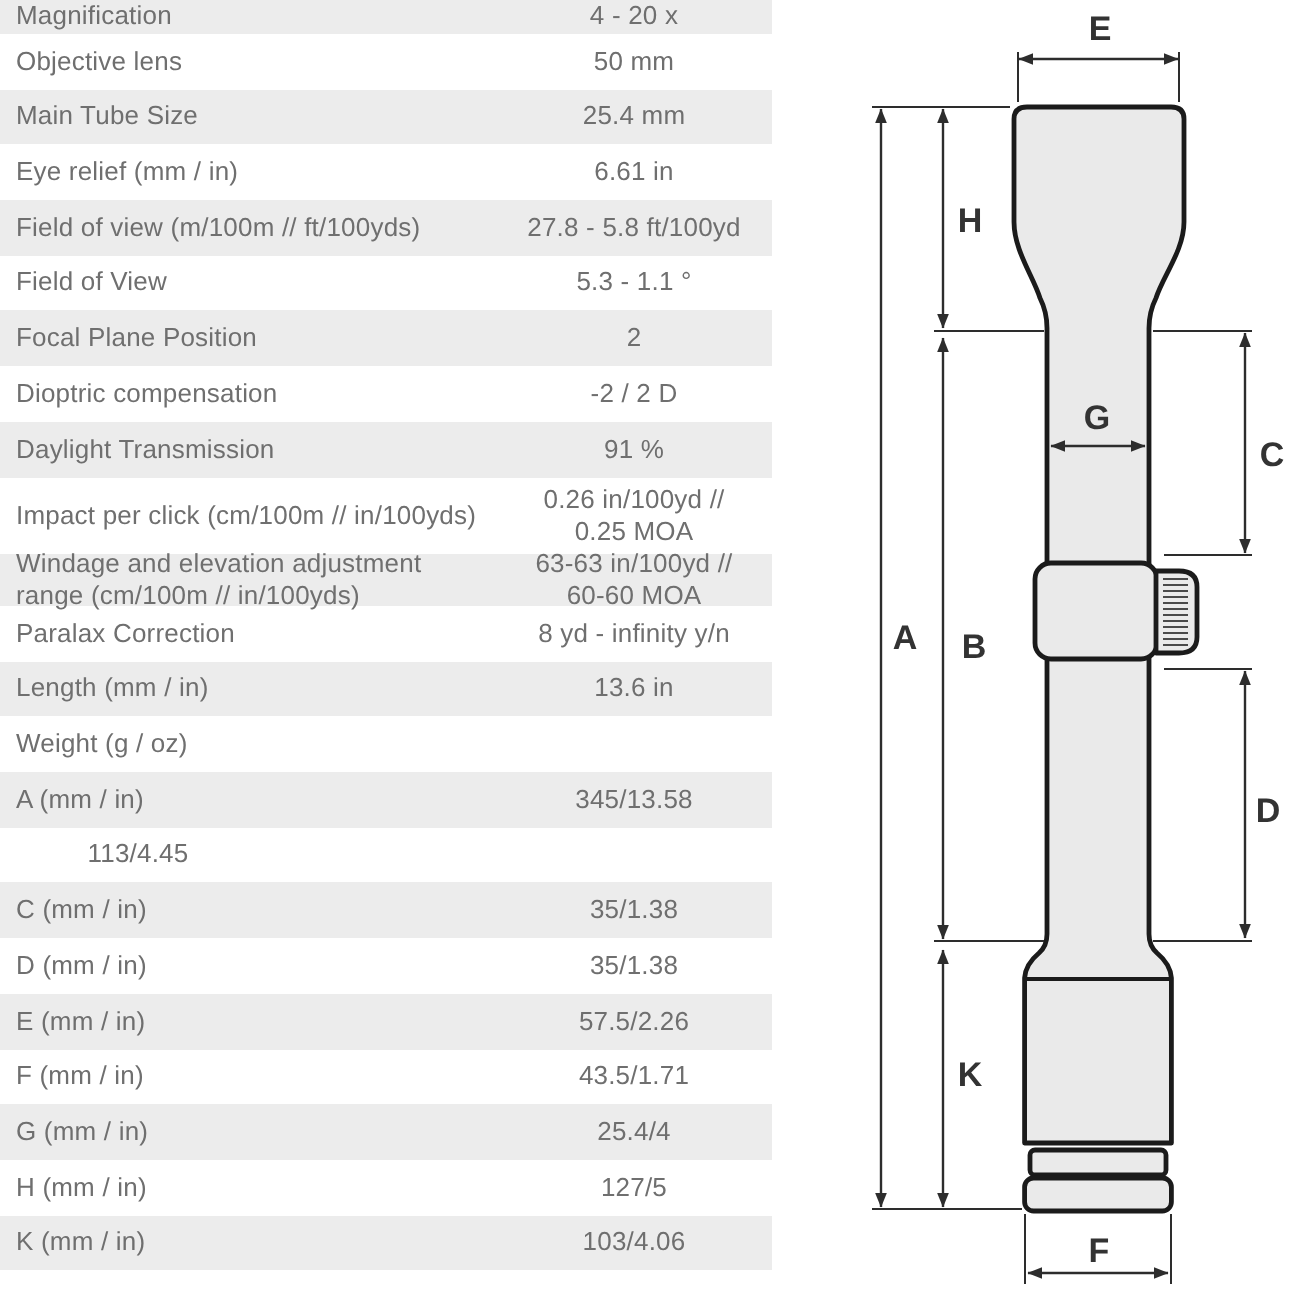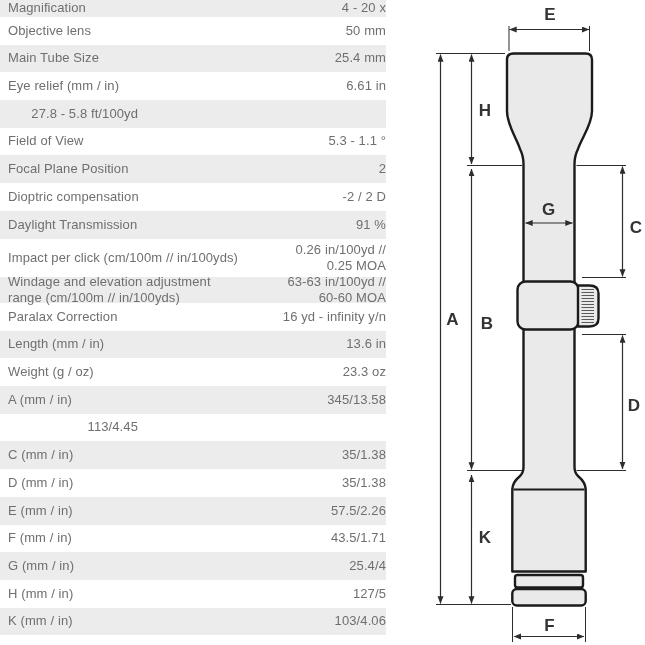--- a/index.html
+++ b/index.html
@@ -13,21 +13,21 @@
   }
   .row{
     height:27.7px;display:flex;align-items:center;
     color:#6f6f6f;font-size:13px;letter-spacing:.1px;background:#ffffff;
   }
   .row:nth-child(odd){background:#ececec;}
   .row:nth-child(1){height:17px;}
   .row:nth-child(10){height:38.5px;}
   .row:nth-child(11){height:26px;}
   .lab{flex:1;padding-left:8px;line-height:1.25;}
-  .val{width:138px;text-align:right;line-height:1.25;}
+  .val{width:138px;text-align:center;line-height:1.25;}
   
   .diagram{position:absolute;left:390px;top:0;}
   .scope-shape{fill:#eaeaea;stroke:#1b1b1b;stroke-width:2.4;stroke-linejoin:round;}
   .scope-line{stroke:#1b1b1b;stroke-width:2;fill:none;}
   .knurl{stroke:#4a4a4a;stroke-width:.9;fill:none;}
   .dim{stroke:#2d2d2d;stroke-width:1.2;fill:none;}
   .ext{stroke:#2d2d2d;stroke-width:1;fill:none;}
   .dlab{font-family:"Liberation Sans", sans-serif;font-size:17px;font-weight:600;fill:#333333;text-anchor:middle;}
   #ah path{fill:#2d2d2d;}
 </style>
@@ -49,20 +49,21 @@
     <div class="lab">Main Tube Size</div>
     <div class="val">25.4 mm</div>
   </div>
 
   <div class="row">
     <div class="lab">Eye relief (mm / in)</div>
     <div class="val">6.61 in</div>
   </div>
 
   <div class="row">
+    <div class="lab">Field of view (m/100m // ft/100yds)</div>
     <div class="val">27.8 - 5.8 ft/100yd</div>
   </div>
 
   <div class="row">
     <div class="lab">Field of View</div>
     <div class="val">5.3 - 1.1 °</div>
   </div>
 
   <div class="row">
     <div class="lab">Focal Plane Position</div>
@@ -84,31 +85,30 @@
     <div class="val">0.26 in/100yd //<br>0.25 MOA</div>
   </div>
 
   <div class="row">
     <div class="lab">Windage and elevation adjustment range (cm/100m // in/100yds)</div>
     <div class="val">63-63 in/100yd //<br>60-60 MOA</div>
   </div>
 
   <div class="row">
     <div class="lab">Paralax Correction</div>
-    <div class="val">16 yd - infinity y/n</div>
+    <div class="val">8 yd - infinity y/n</div>
   </div>
 
   <div class="row">
     <div class="lab">Length (mm / in)</div>
     <div class="val">13.6 in</div>
   </div>
 
   <div class="row">
     <div class="lab">Weight (g / oz)</div>
-    <div class="val">23.3 oz</div>
   </div>
 
   <div class="row">
     <div class="lab">A (mm / in)</div>
     <div class="val">345/13.58</div>
   </div>
 
   <div class="row">
     <div class="val">113/4.45</div>
   </div>

